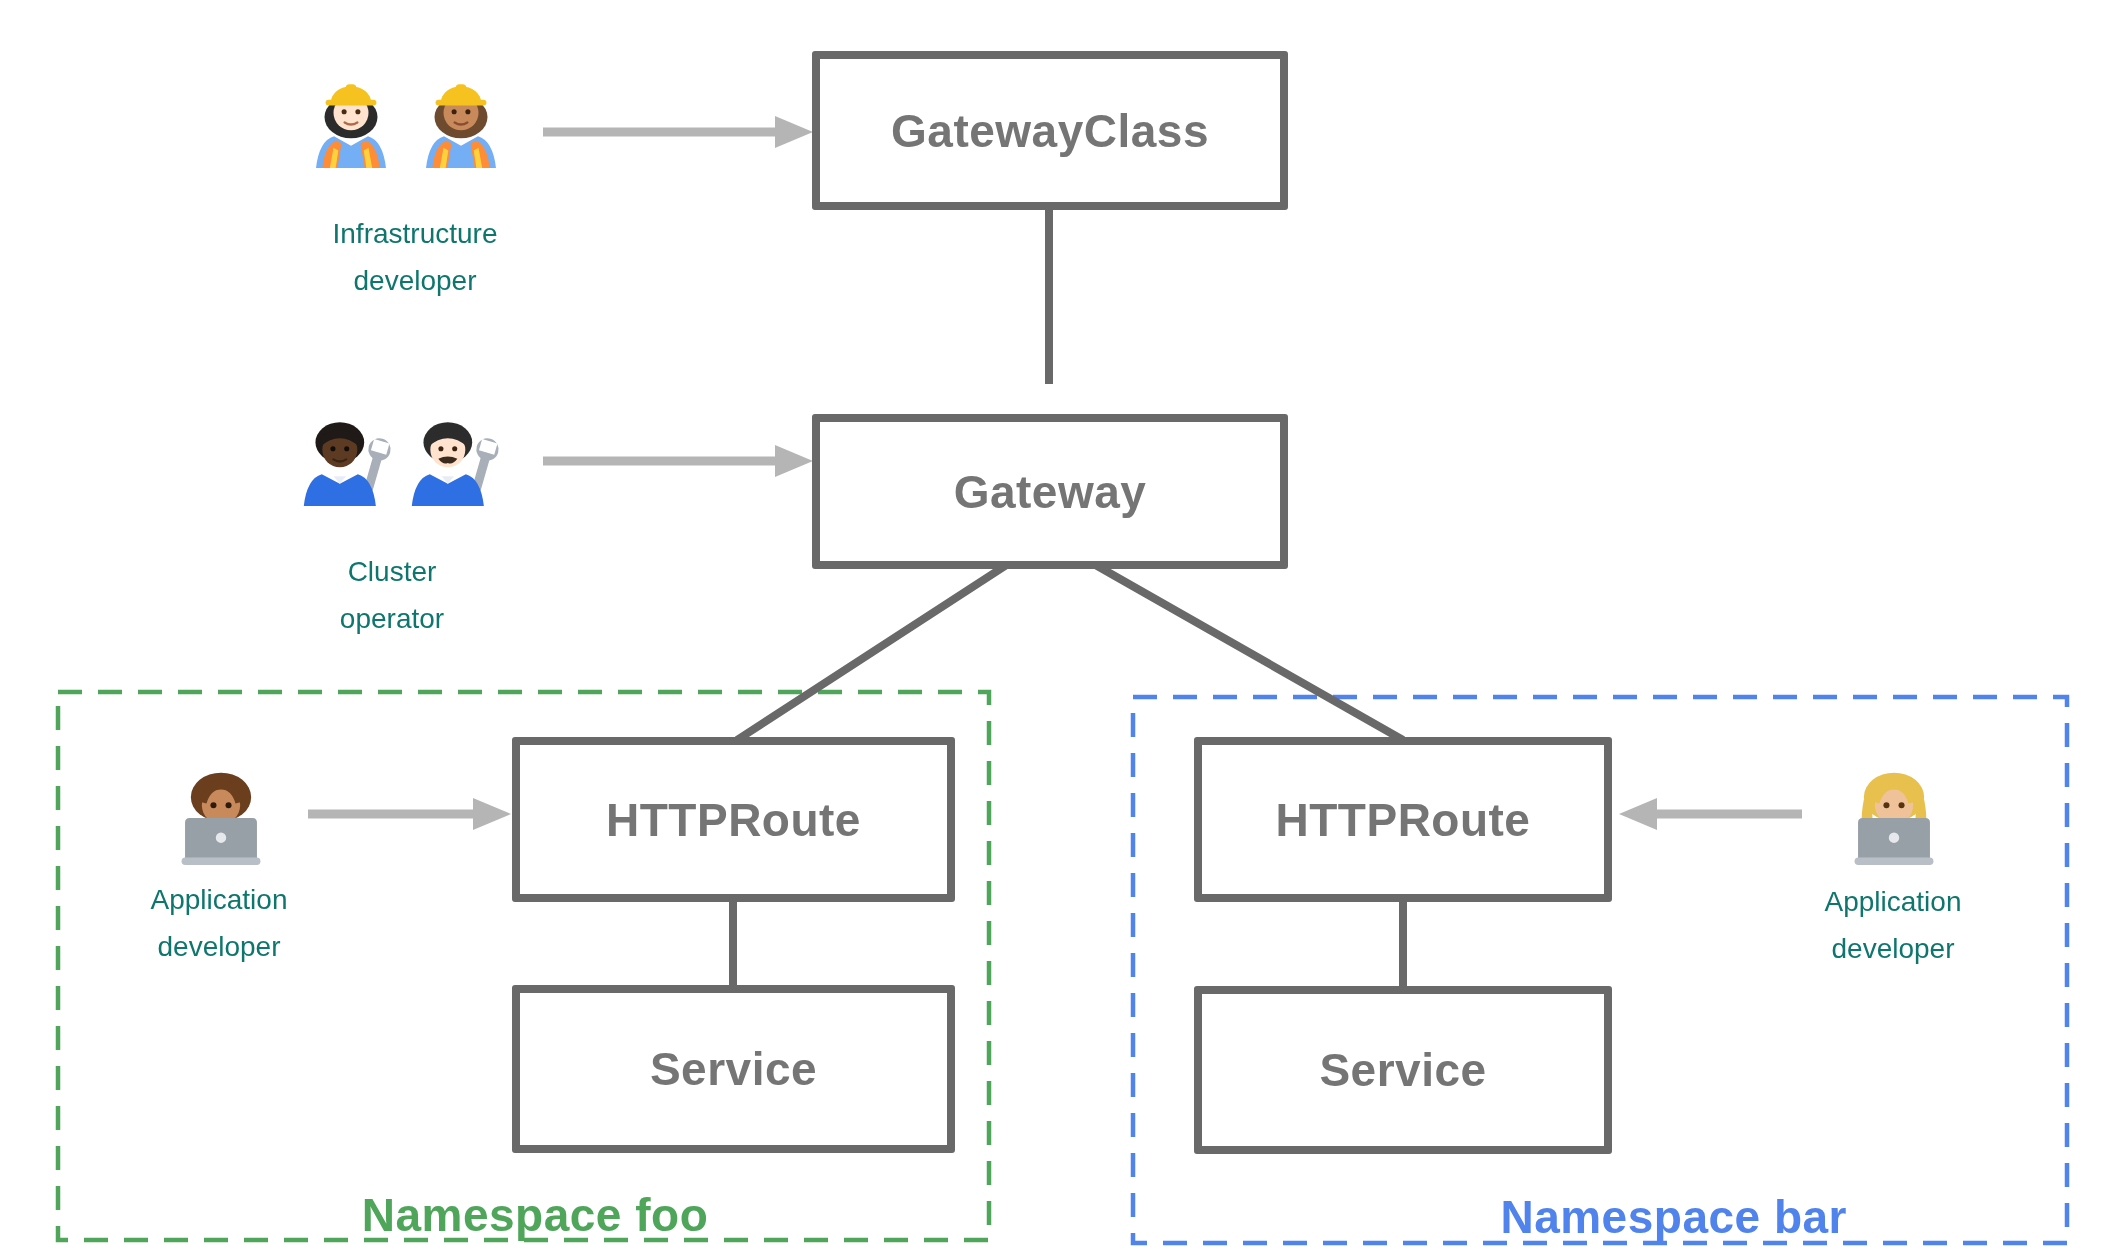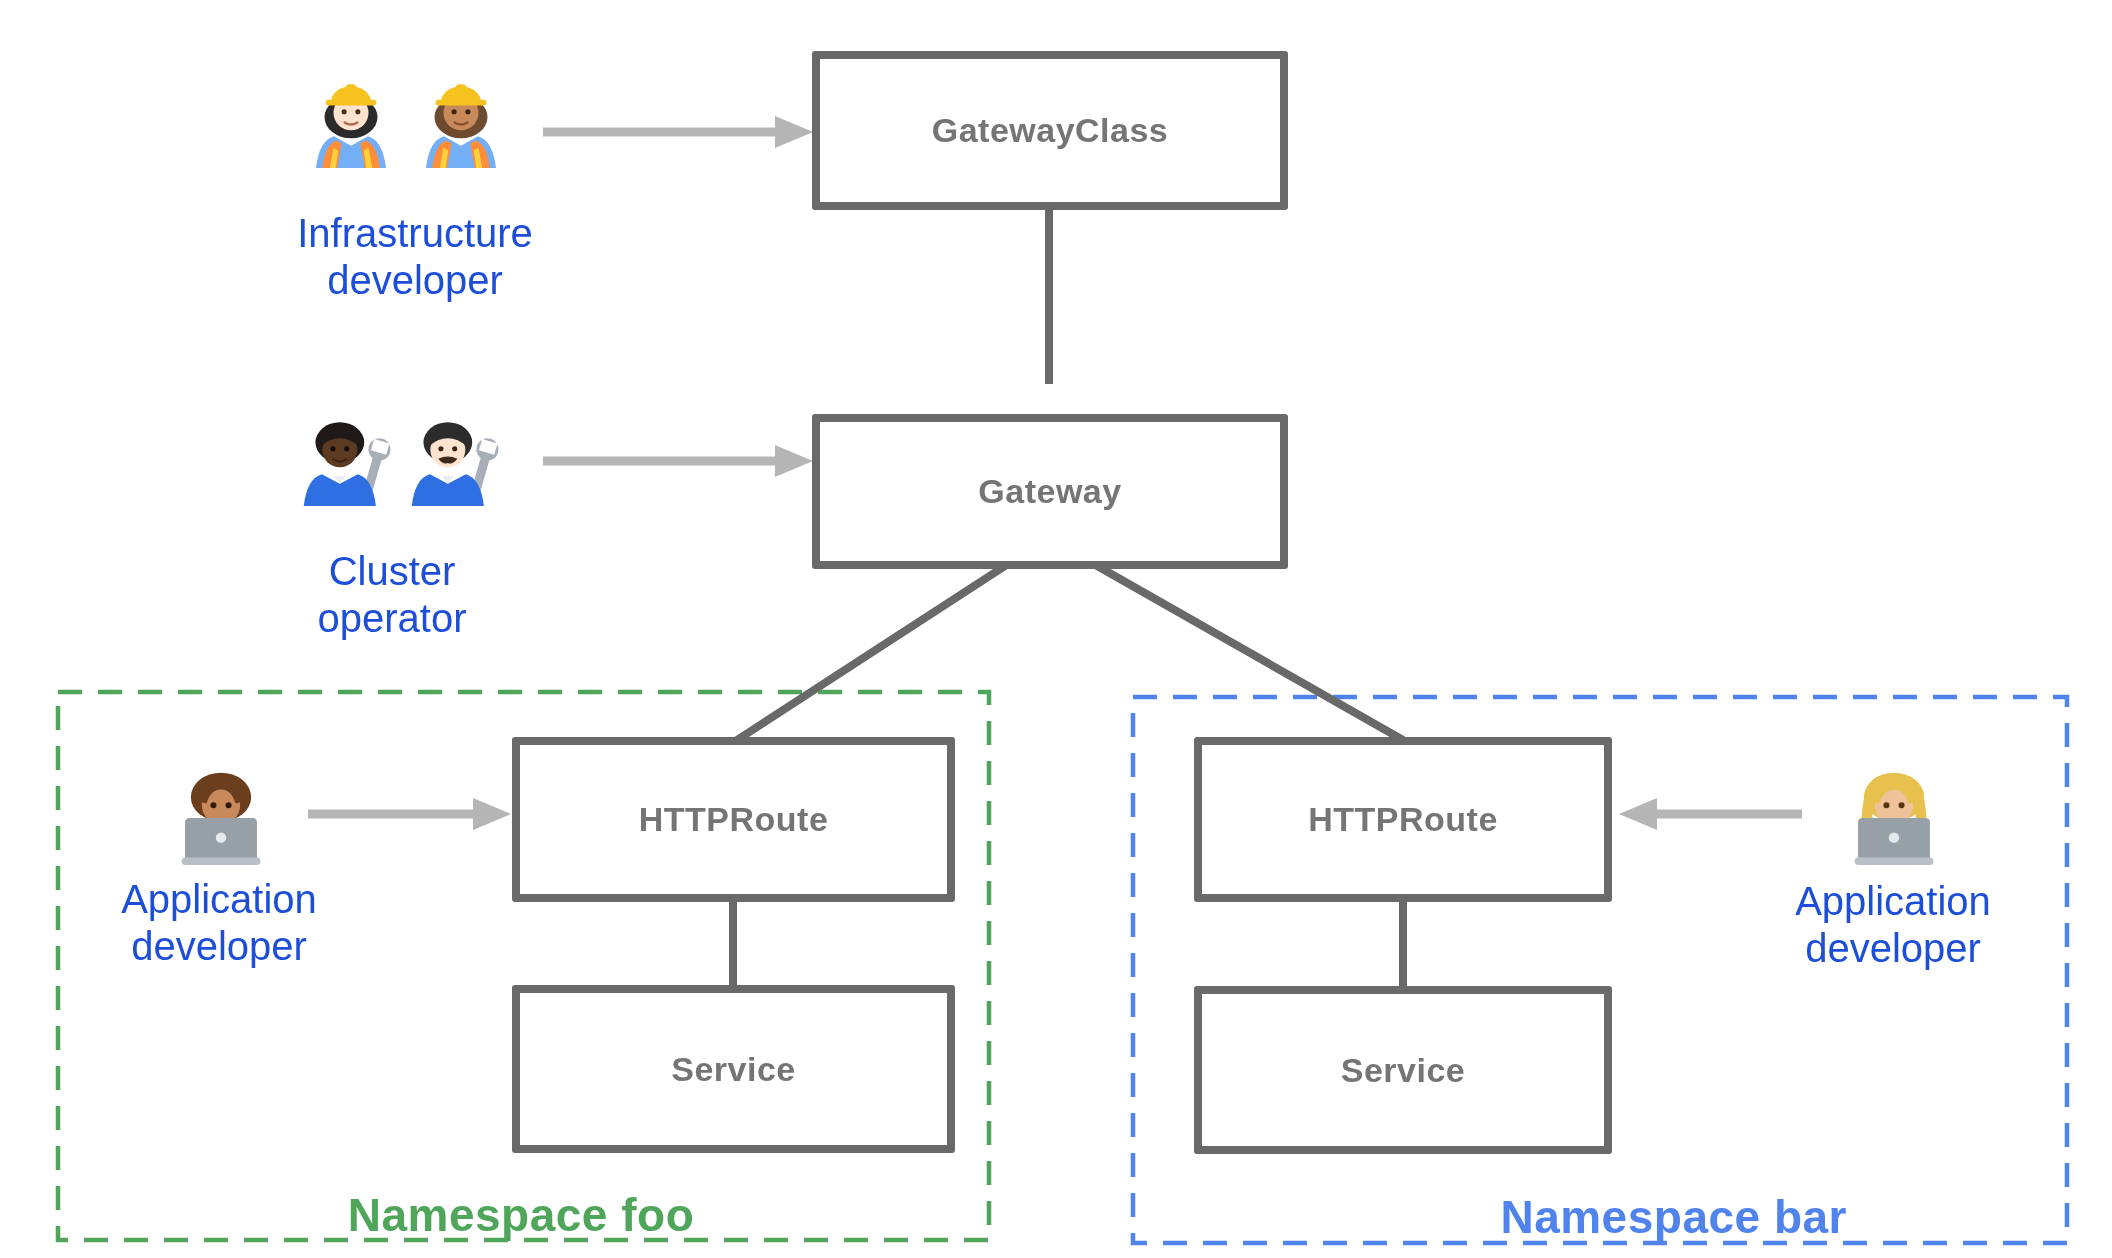--- a/index.html
+++ b/index.html
@@ -12,42 +12,42 @@
   }
   #overlay{position:absolute;left:0;top:0;z-index:1;}
   .node{
     position:absolute;z-index:2;
     background:#ffffff;
     border:8px solid #696969;
     border-radius:3px;
     box-sizing:border-box;
     display:flex;align-items:center;justify-content:center;
     color:#757575;
-    font-size:34px;font-weight:bold;
+    font-size:46px;font-weight:bold;
     letter-spacing:0.5px;
   }
   .node-gatewayclass{left:812px;top:51px;width:476px;height:159px;}
   .node-gateway{left:812px;top:383px;width:476px;height:155px;margin-top:31px;}
   .node-httproute-foo{left:512px;top:737px;width:443px;height:165px;}
   .node-service-foo{left:512px;top:985px;width:443px;height:168px;}
   .node-httproute-bar{left:1194px;top:737px;width:418px;height:165px;}
   .node-service-bar{left:1194px;top:986px;width:418px;height:168px;}
 
   .persona-icon{position:absolute;z-index:2;}
   .persona-label{
     position:absolute;z-index:2;width:400px;
-    text-align:center;color:#1d4ed8;
-    font-size:40px;line-height:47px;font-weight:400;
+    text-align:center;color:#0f766e;
+    font-size:28px;line-height:47px;font-weight:400;
   }
   .ns-label{
     position:absolute;z-index:3;width:500px;
     text-align:center;font-size:46px;font-weight:bold;
     letter-spacing:0.5px;
   }
-  .ns-label-foo{left:271px;top:1188px;color:#4FA55A;}
+  .ns-label-foo{left:285px;top:1188px;color:#4FA55A;}
   .ns-label-bar{left:1347px;top:1190px;color:#5083EC;text-align:right;}
 
   
   .icon-worker-1{left:298px;top:62px;width:106px;height:106px;}
   .icon-worker-2{left:408px;top:62px;width:106px;height:106px;}
   .label-infra{left:215px;top:210px;}
   .icon-mech-1{left:290px;top:400px;width:106px;height:106px;}
   .icon-mech-2{left:398px;top:400px;width:106px;height:106px;}
   .label-cluster{left:192px;top:548px;}
   .icon-dev-foo{left:163px;top:753px;width:116px;height:116px;}

